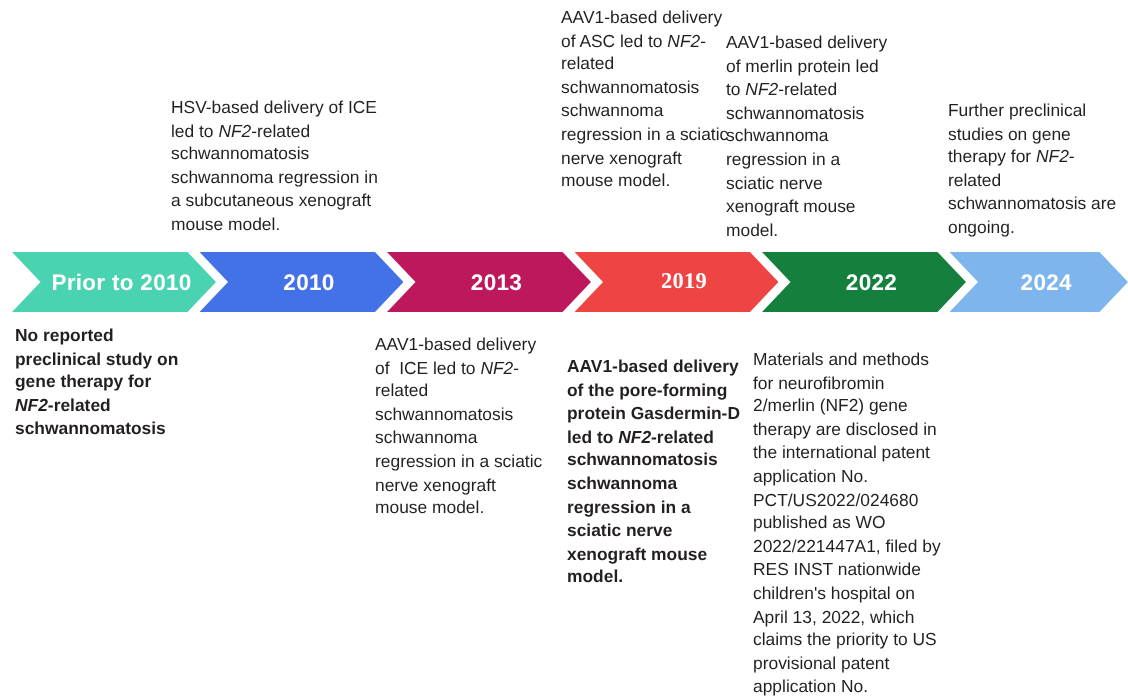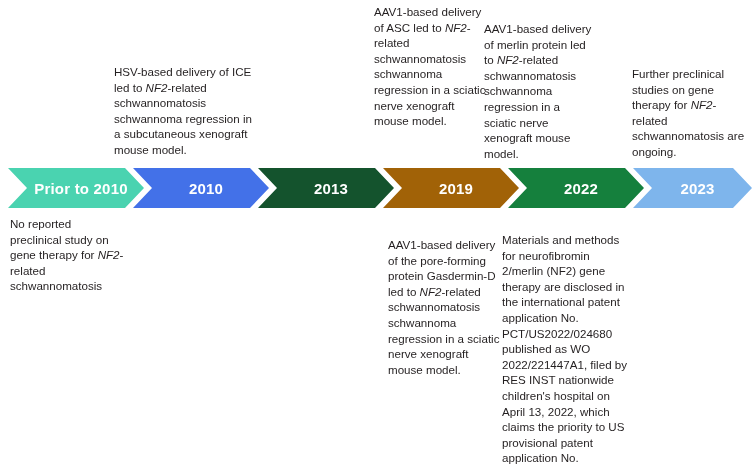--- a/index.html
+++ b/index.html
@@ -84,44 +84,47 @@
   <div class="arrow-band">
 
     <div class="arrow" style="left:8px; width:136px; background:#4ad3b0;">
       <span class="arrow-label">Prior to 2010</span>
     </div>
 
     <div class="arrow" style="left:133px; width:136px; background:#4371e8;align-items:center;">
       <span class="arrow-label">2010</span>
     </div>
 
-    <div class="arrow" style="left:258px; width:136px; background:#14532d;text-align:center;">
+    <div class="arrow" style="left:258px; width:136px; background:#be185d;text-align:center;">
       <span class="arrow-label">2013</span>
     </div>
 
-    <div class="arrow" style="left:383px; width:136px; background:#a16207;">
+    <div class="arrow" style="left:383px; width:136px; background:#ef4444;font-family:Liberation Serif, serif;">
       <span class="arrow-label">2019</span>
     </div>
 
     <div class="arrow" style="left:508px; width:136px; background:#15803d;">
       <span class="arrow-label">2022</span>
     </div>
 
     <div class="arrow" style="left:633px; width:119px; background:#7eb5ec;">
-      <span class="arrow-label">2023</span>
+      <span class="arrow-label">2024</span>
     </div>
 
   </div>
 
-  <div class="note" style="left:10px; top:216px; width:115px;">
+  <div class="note" style="left:10px; top:216px; width:115px;font-weight:bold;">
     No reported preclinical study on gene therapy for <i>NF2</i>-related schwannomatosis
   </div>
 
+  <div class="note" style="left:250px; top:222px; width:118px;">
+    AAV1-based delivery of&nbsp; ICE led to <i>NF2</i>-related schwannomatosis schwannoma regression in a sciatic nerve xenograft mouse model.
+  </div>
 
-  <div class="note" style="left:388px; top:237px; width:118px;">
+  <div class="note" style="left:378px; top:237px; width:118px;font-weight:bold;">
     AAV1-based delivery of the pore-forming protein Gasdermin-D led to <i>NF2</i>-related schwannomatosis schwannoma regression in a sciatic nerve xenograft mouse model.
   </div>
 
   <div class="note" style="left:502px; top:232px; width:127px;">
     Materials and methods for neurofibromin 2/merlin (NF2) gene therapy are disclosed in the international patent application No. PCT/US2022/024680 published as WO 2022/221447A1, filed by RES INST nationwide children's hospital on April 13, 2022, which claims the priority to US provisional patent application No. 63/174,803, filed on April 14, 2021.
   </div>
 
 </div>
 
 </body></html>

